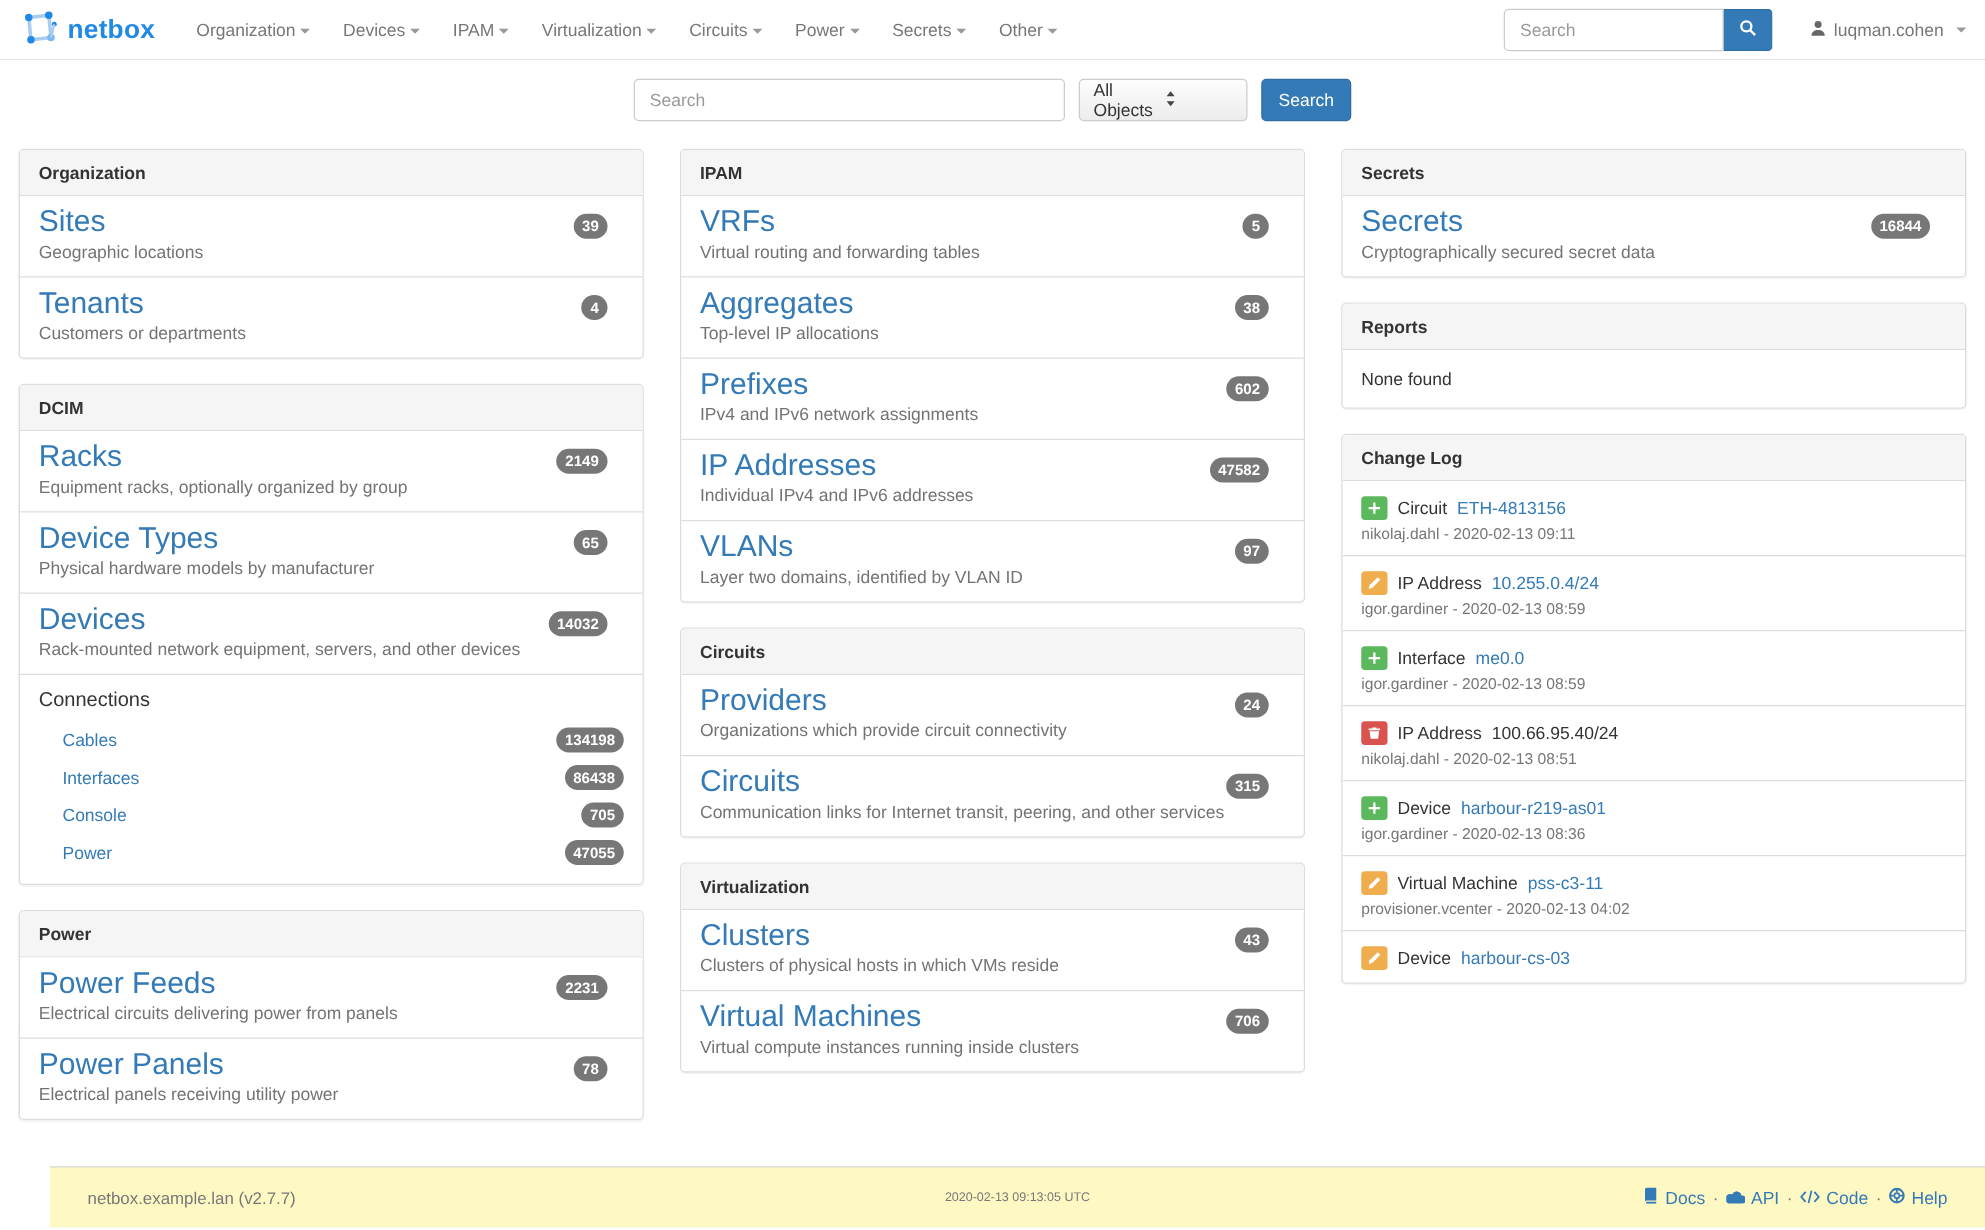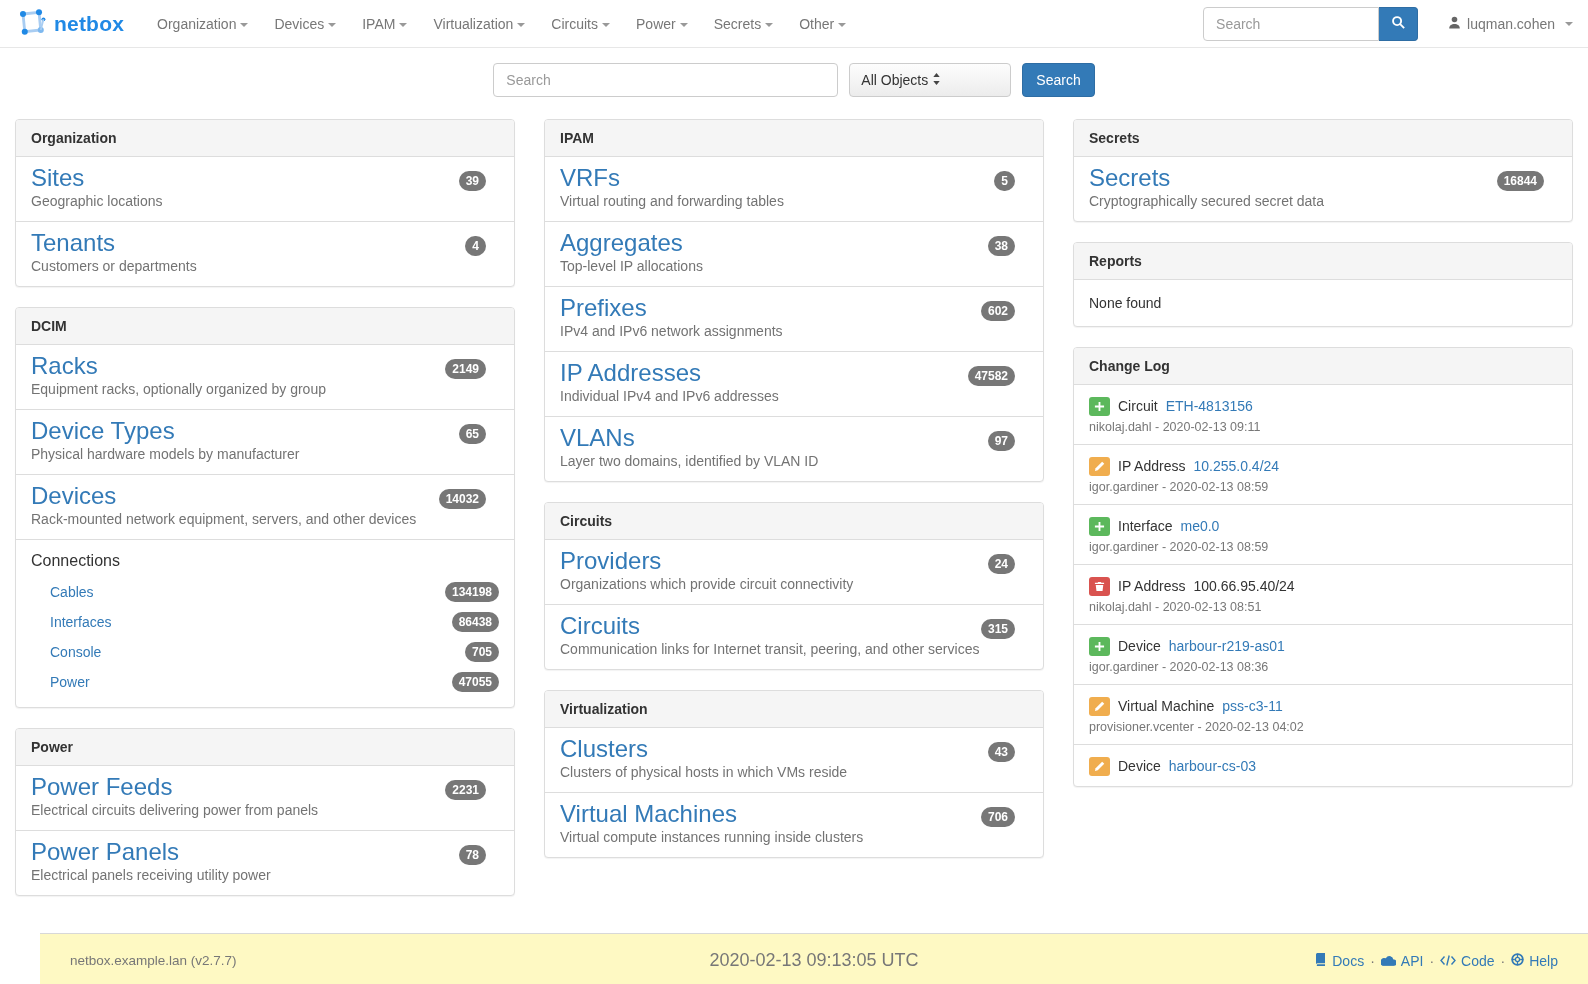--- a/index.html
+++ b/index.html
@@ -17,21 +17,21 @@
   .nav-right { margin-left:auto; display:flex; align-items:center; }
   .nav-search { display:flex; }
   .nav-search-input { width:176px; height:34px; border:1px solid #ccc; border-radius:4px 0 0 4px; padding:6px 12px; font-size:14px; font-family:inherit; outline:none; }
   .nav-search-input::placeholder, .hero-input::placeholder { color:#999; }
   .nav-search-btn { width:39px; height:34px; background:#337ab7; border:1px solid #2e6da4; border-left:none; border-radius:0 4px 4px 0; display:flex; align-items:center; justify-content:center; cursor:pointer; }
   .user-menu { display:flex; align-items:center; gap:6px; color:#777; margin-left:30px; cursor:pointer; }
 
   
   .hero { display:flex; justify-content:center; align-items:center; gap:11px; padding:15px 0 22px; }
   .hero-input { width:345px; height:34px; border:1px solid #ccc; border-radius:4px; padding:6px 12px; font-size:14px; font-family:inherit; outline:none; }
-  .hero-select { width:162px; height:34px; border:1px solid #ccc; border-radius:4px; background:linear-gradient(#fdfdfd,#ececec); display:flex; align-items:center; padding:0 8px 0 11px; cursor:pointer; }
+  .hero-select { width:135px; height:34px; border:1px solid #ccc; border-radius:4px; background:linear-gradient(#fdfdfd,#ececec); display:flex; align-items:center; padding:0 8px 0 11px; cursor:pointer; }
   .hero-select span { flex:1; color:#333; }
   .hero-btn { height:34px; padding:0 13px; background:#337ab7; border:1px solid #2e6da4; border-radius:4px; color:#fff; font-size:14px; font-family:inherit; cursor:pointer; }
 
   
   .dashboard { display:flex; gap:29px; padding:0 15px; align-items:flex-start; min-height:814px; }
   .col { flex:1; min-width:0; }
 
   
   .panel { border:1px solid #ddd; border-radius:4px; margin-bottom:20px; background:#fff; box-shadow:0 1px 1px rgba(0,0,0,.05); }
   .panel-heading { background:#f5f5f5; border-bottom:1px solid #ddd; border-radius:3px 3px 0 0; padding:10px 15px; font-weight:bold; color:#333; }
@@ -58,21 +58,21 @@
   .cl-icon.delete { background:#d9534f; }
   .cl-type { color:#333; }
   .cl-name { color:#337ab7; }
   .cl-name.plain { color:#333; }
   .cl-meta { color:#777; font-size:12.5px; margin-top:3px; }
   .cl-entry.clipped { padding-bottom:9px; }
 
   
   .footer { border-top:1px solid #d8d8d8; background:#fef9c3; display:flex; align-items:center; padding:16px 30px; color:#777;margin-left:40px; }
   .f-left { flex:1; font-size:13.5px; }
-  .f-center { flex:1; text-align:center; font-size:18px; }
+  .f-center { flex:1; text-align:center; font-size:10px; }
   .f-right { flex:1; text-align:right; display:flex; justify-content:flex-end; align-items:center; gap:6px; }
   .f-link { color:#337ab7; display:inline-flex; align-items:flex-start; gap:5px; }
   .f-sep { color:#777; }
 </style>
 </head>
 <body>
 
 <div class="navbar">
   <div class="brand">
     <span>

